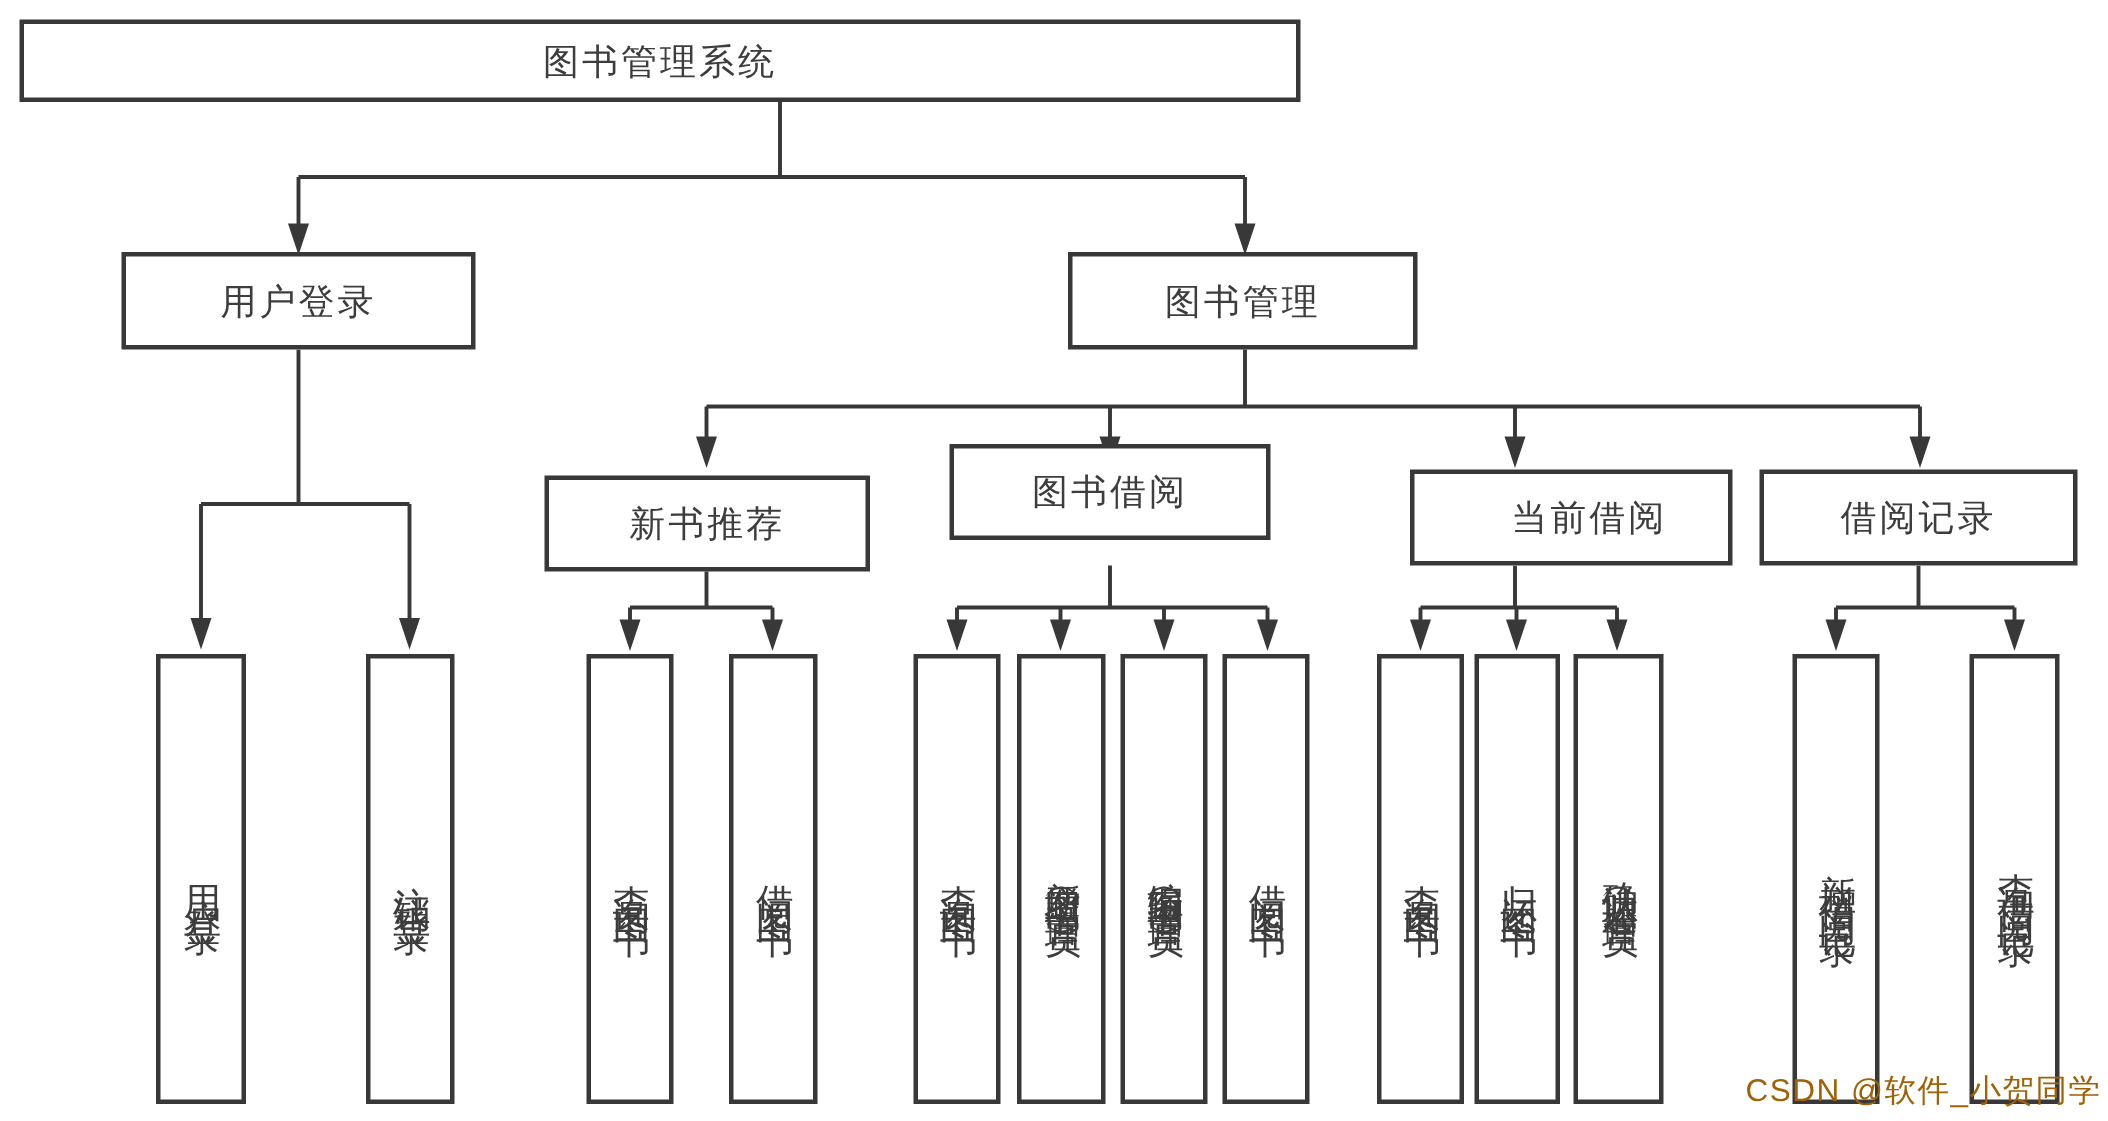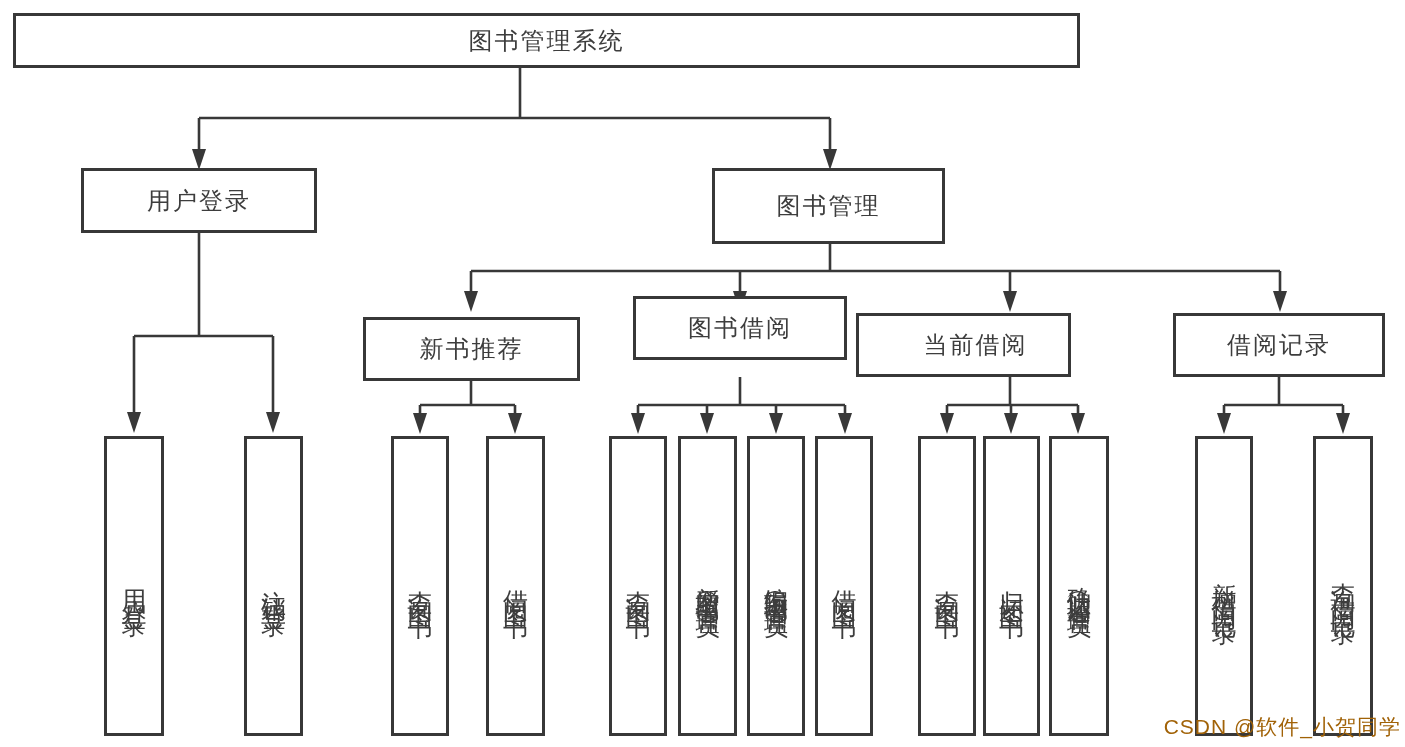--- a/index.html
+++ b/index.html
@@ -38,26 +38,26 @@
   .vbox.long .vtext{font-size:24px;letter-spacing:4px;}
   .watermark{
     position:absolute;z-index:3;
     right:4px;bottom:6px;
     font-size:21px;letter-spacing:1px;
     color:#a16207;
     white-space:nowrap;
   }
 
   
-  .n-root{left:13px;top:13px;width:1067px;height:55px;}
+  .n-root{left:13px;top:13px;width:854px;height:55px;}
   .n-login{left:81px;top:168px;width:236px;height:65px;}
-  .n-mgmt{left:712px;top:168px;width:233px;height:76px;justify-content:center;}
+  .n-mgmt{left:712px;top:168px;width:233px;height:65px;justify-content:center;}
   .n-newbook{left:363px;top:317px;width:217px;height:64px;}
   .n-borrow{left:633px;top:296px;width:214px;height:64px;}
-  .n-current{left:856px;top:313px;width:215px;height:64px;padding-left:24px;}
+  .n-current{left:940px;top:313px;width:215px;height:64px;padding-left:24px;}
   .n-records{left:1173px;top:313px;width:212px;height:64px;}
 
   
   .l-a1{left:104px;width:60px;}
   .l-a2{left:244px;width:59px;}
   .l-b1{left:391px;width:58px;}
   .l-b2{left:486px;width:59px;}
   .l-c1{left:609px;width:58px;}
   .l-c2{left:678px;width:59px;}
   .l-c3{left:747px;width:58px;}

